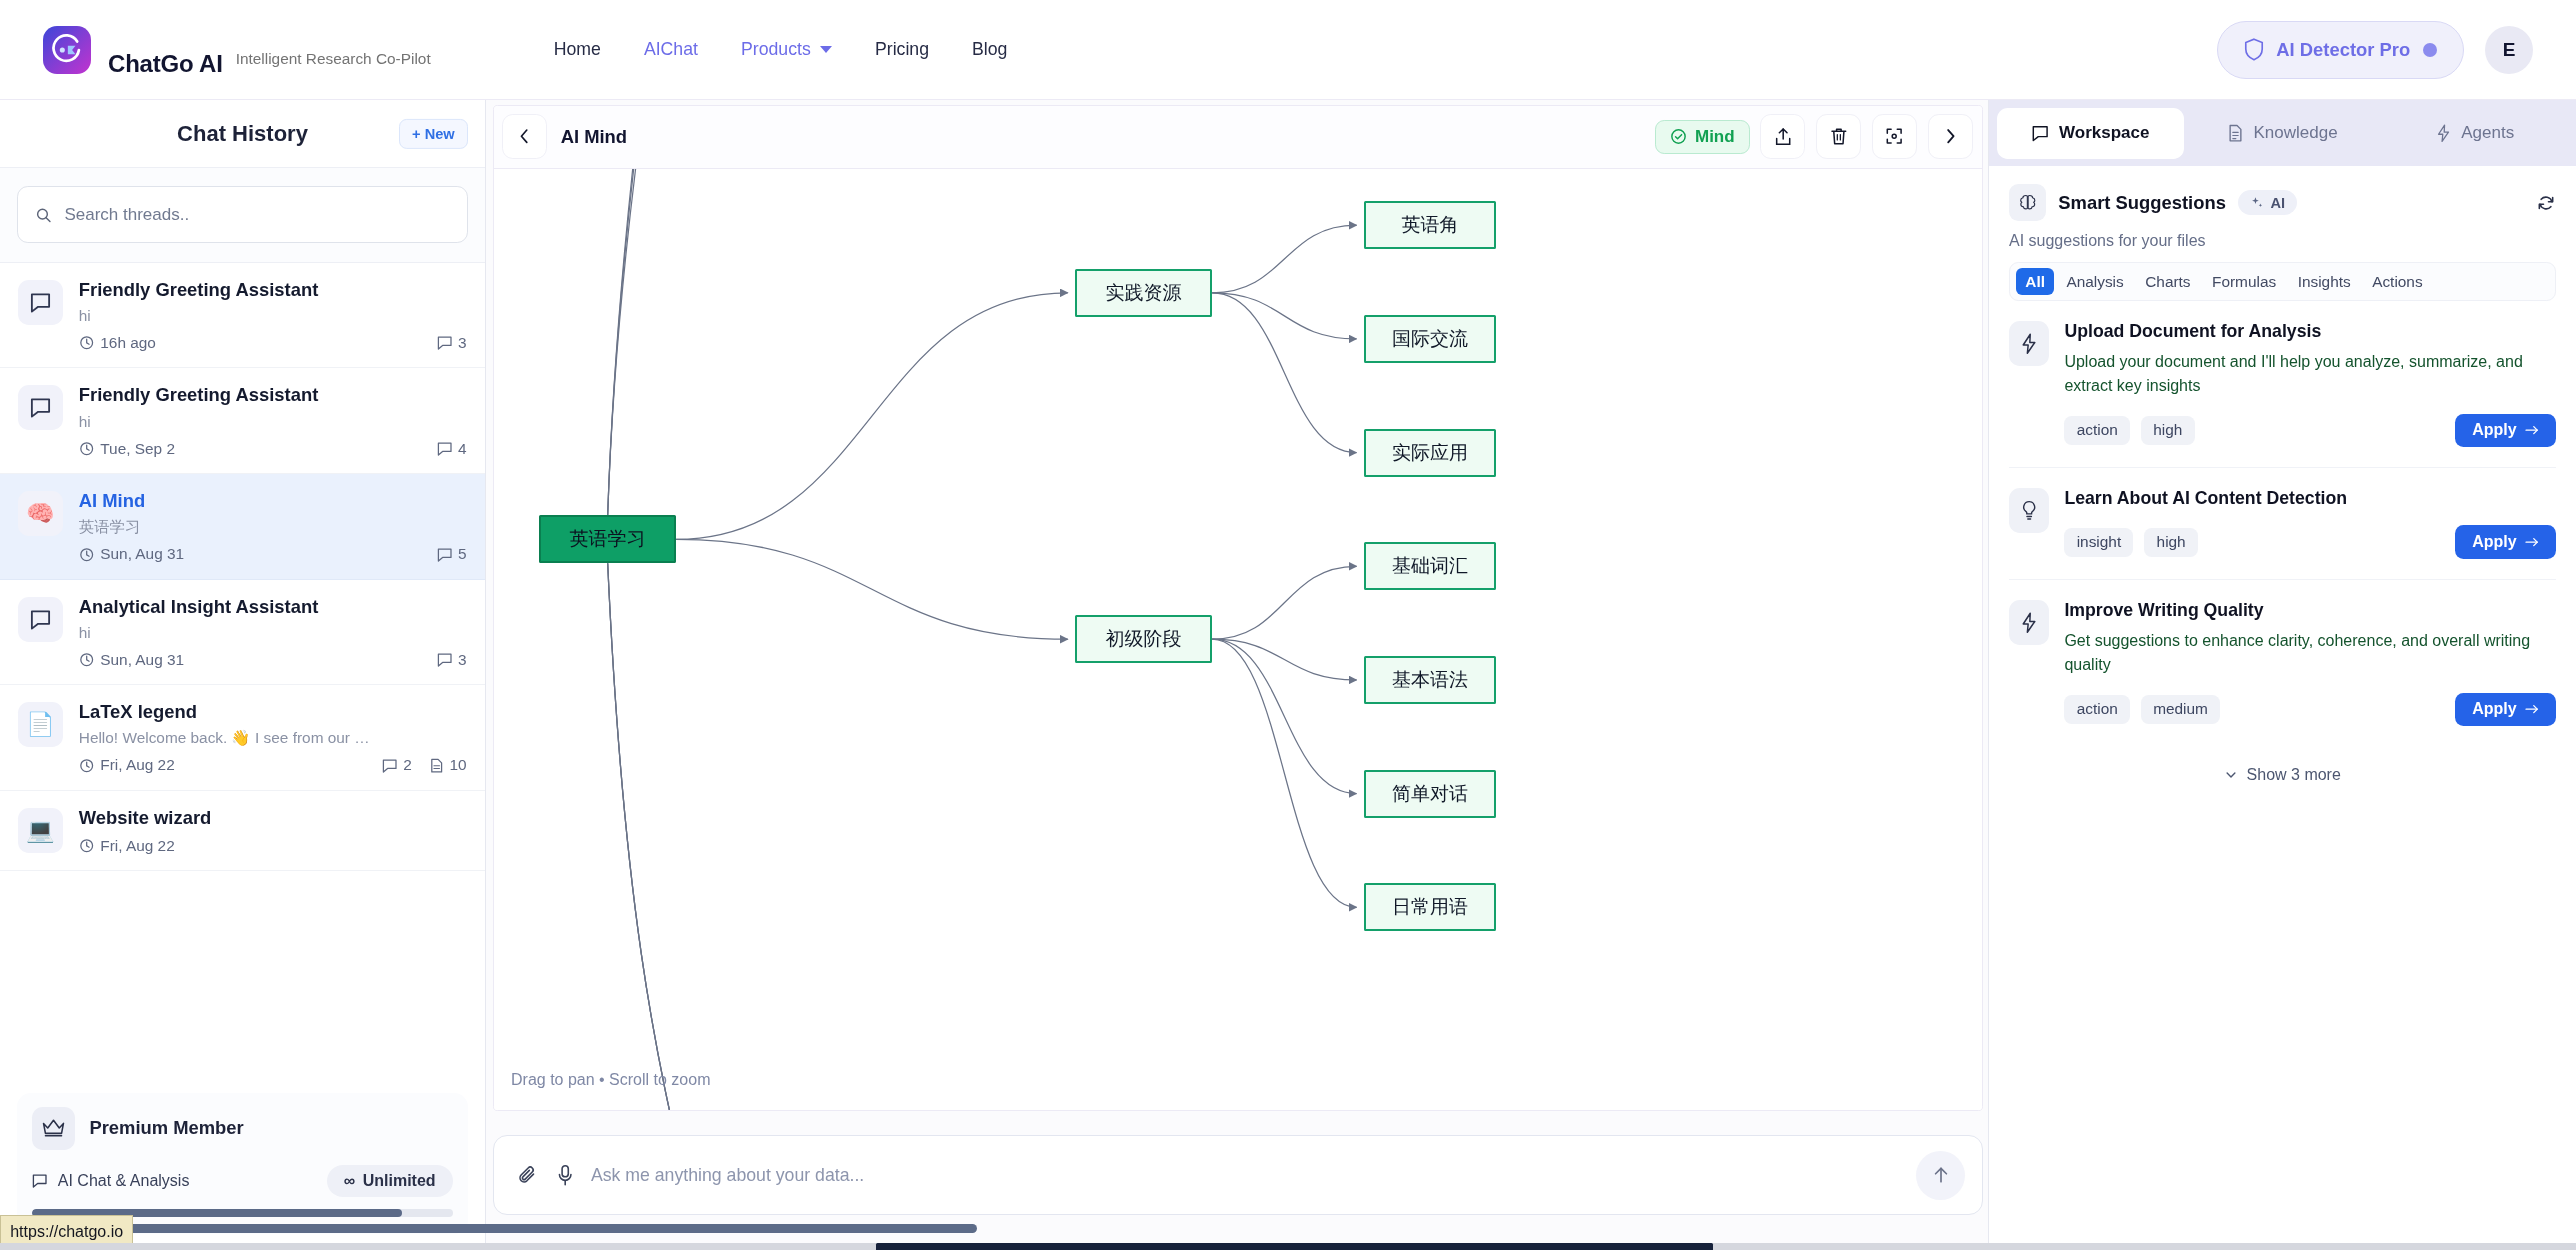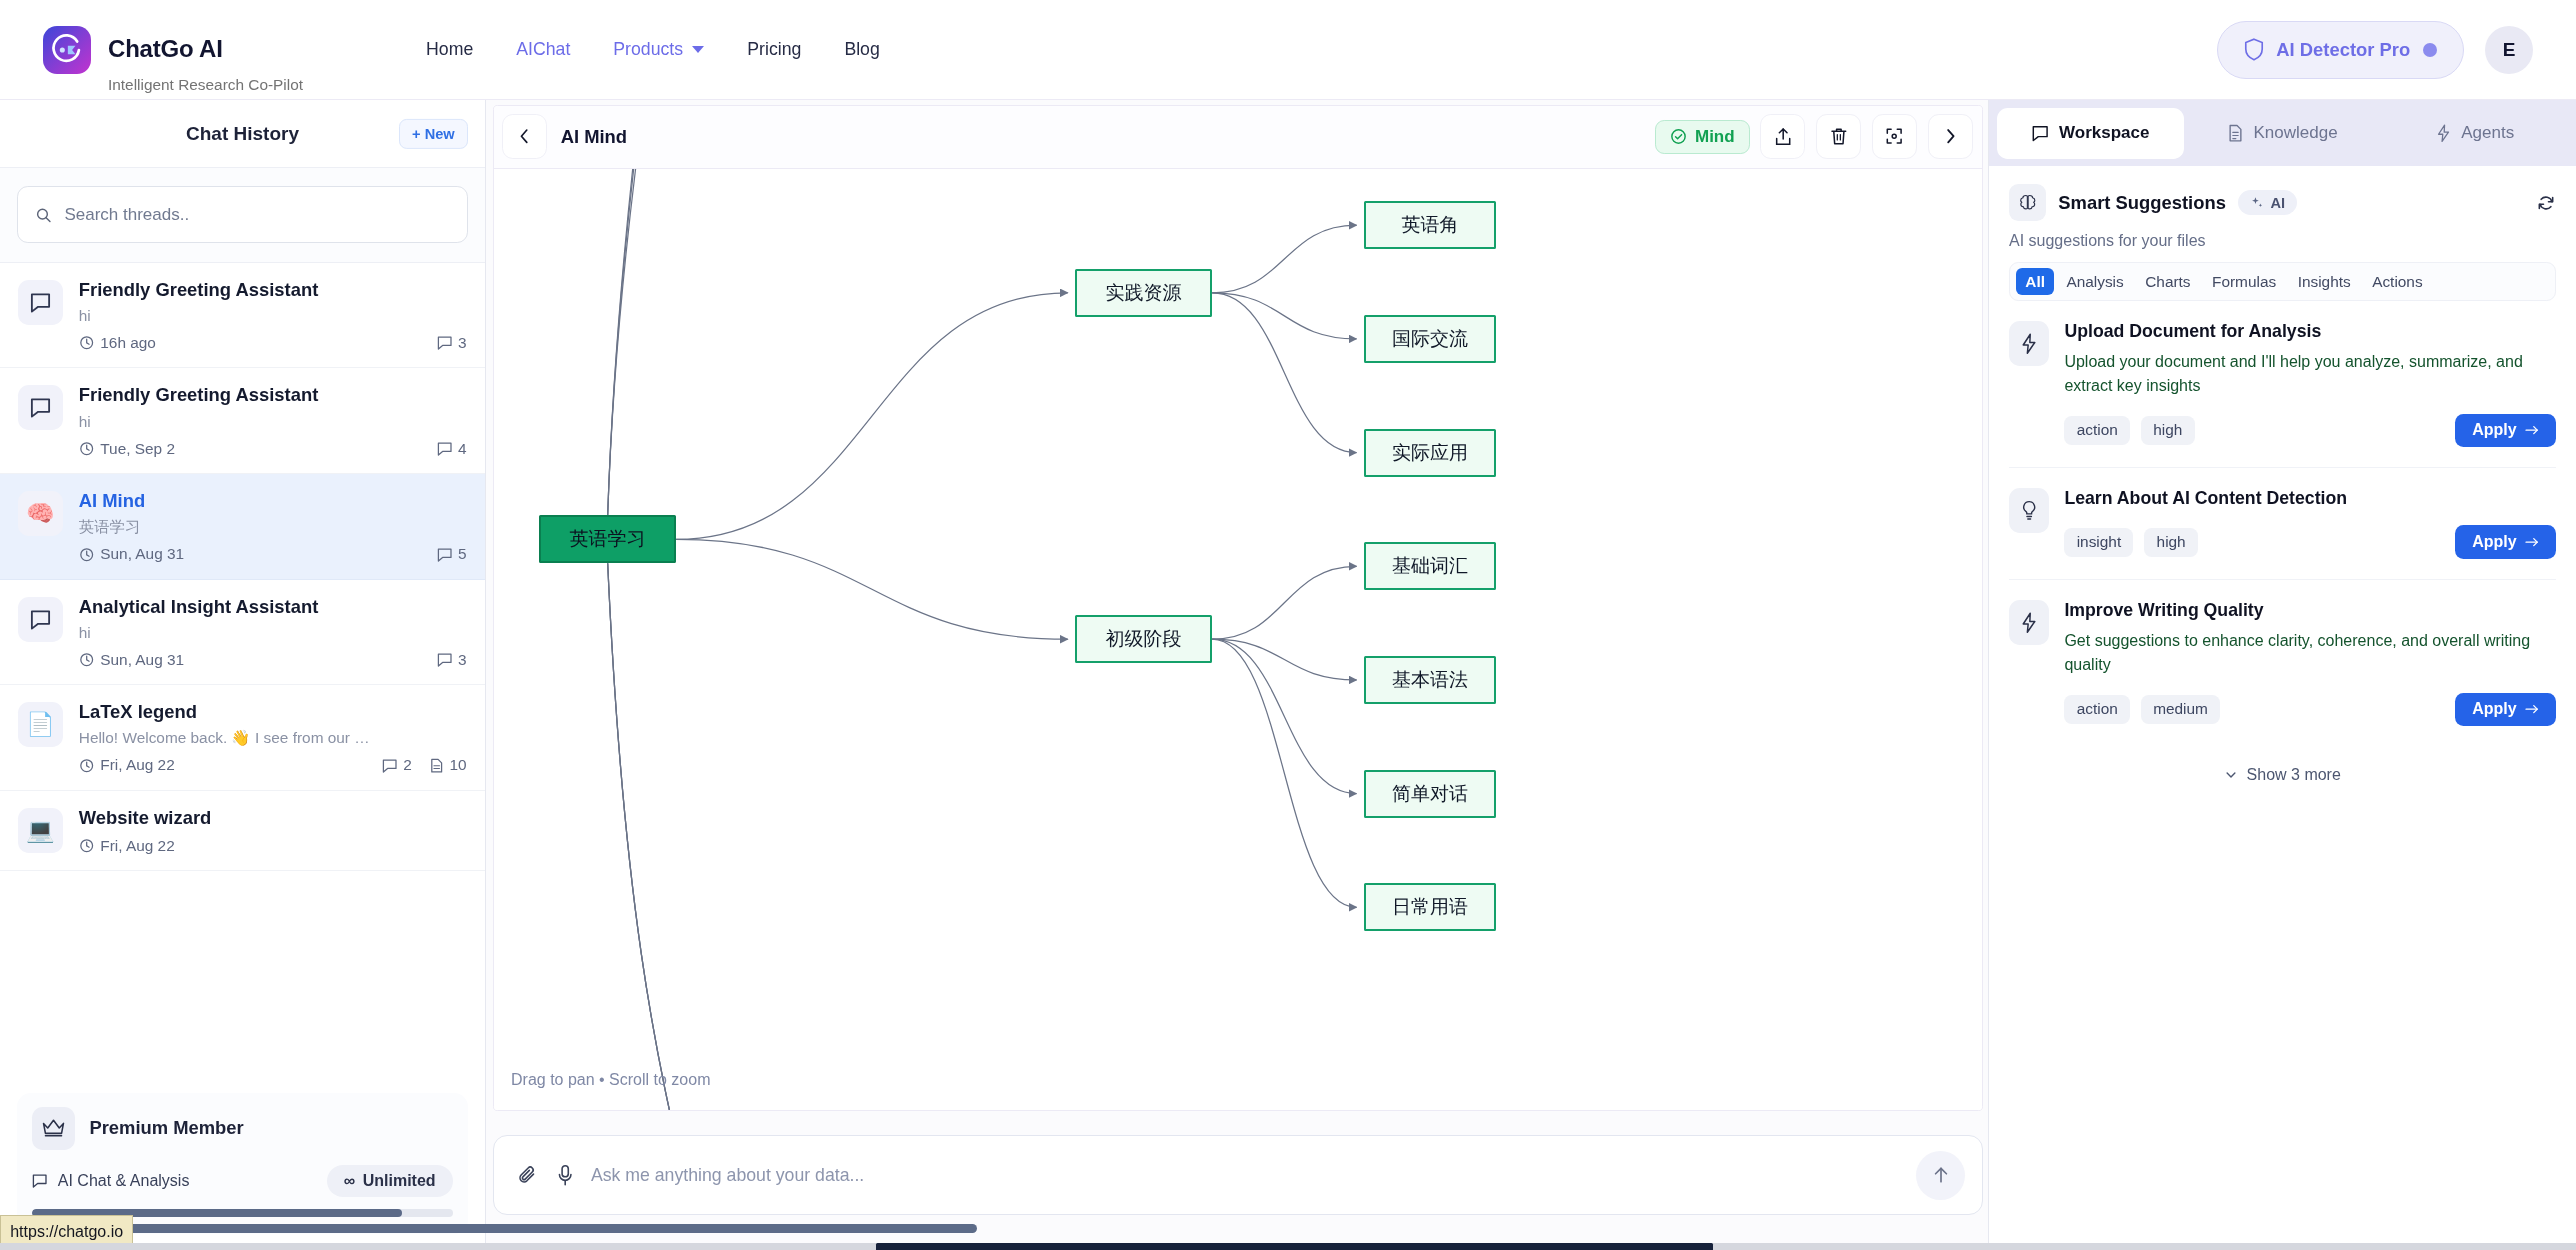--- a/index.html
+++ b/index.html
@@ -18,21 +18,21 @@
     display: flex; align-items: center;
   }
   .brand { display: flex; align-items: center; gap: 17px; margin-left: 43px; }
   .brand-logo {
     width: 48px; height: 48px; border-radius: 14px;
     background: linear-gradient(135deg, #3b46d8 0%, #7b3fd4 45%, #c233cf 100%);
     display: flex; align-items: center; justify-content: center;
     flex: none;
   }
   .brand-logo svg { width: 34px; height: 34px; }
-  .brand-text { display: flex; flex-direction: column; gap: 13px; margin-top: 29px; }
+  .brand-text { display: flex; flex-direction: row; gap: 13px; margin-top: 29px; }
   .brand-title { font-size: 24px; font-weight: 700; color: #121530; letter-spacing: -0.2px; }
   .brand-sub { font-size: 15.4px; color: #737373; font-weight: 400; }
 
   .topnav { display: flex; align-items: center; gap: 43px; margin-left: 123px; }
   .topnav-item { font-size: 17.7px; color: #262b45; font-weight: 500; cursor: pointer; white-space: nowrap; }
   .topnav-item.accent { color: #6c6ce8; }
   .topnav-item.dd { display: flex; align-items: center; gap: 9.2px; }
   .caret-dn { width: 0; height: 0; border-left: 6.1px solid transparent; border-right: 6.1px solid transparent; border-top: 7px solid #6c6ce8; }
 
   .top-right { margin-left: auto; margin-right: 43px; display: flex; align-items: center; gap: 21.5px; }
@@ -54,21 +54,21 @@
   
   #sidebar {
     position: absolute; left: 0; top: 100px; width: 486px; height: 1151px;
     background: #ffffff; border-right: 1.5px solid #e6e8f0;
     display: flex; flex-direction: column;
   }
   .sb-head {
     height: 68px; display: flex; align-items: center; justify-content: center;
     position: relative; border-bottom: 1.5px solid #edeff5; flex: none;
   }
-  .sb-head .title { font-size: 19px; font-weight: 600; color: #1d2238; }
+  .sb-head .title { font-size: 22px; font-weight: 600; color: #1d2238; }
   .sb-new {
     position: absolute; right: 17px; top: 50%; transform: translateY(-50%);
     background: #f4f7ff; border: 1.5px solid #dbe6fb; color: #2f6fe4;
     font-size: 14.6px; font-weight: 700; border-radius: 7.7px;
     padding: 6.1px 12.3px; cursor: pointer;
   }
   .sb-search-wrap { padding: 18.4px 17px; background: #fbfcfe; border-bottom: 1.5px solid #edeff5; flex: none; }
   .sb-search {
     height: 57px; border: 1.5px solid #dfe3eb; border-radius: 10.8px; background: #fff;
     display: flex; align-items: center; gap: 12.3px; padding: 0 17px;

